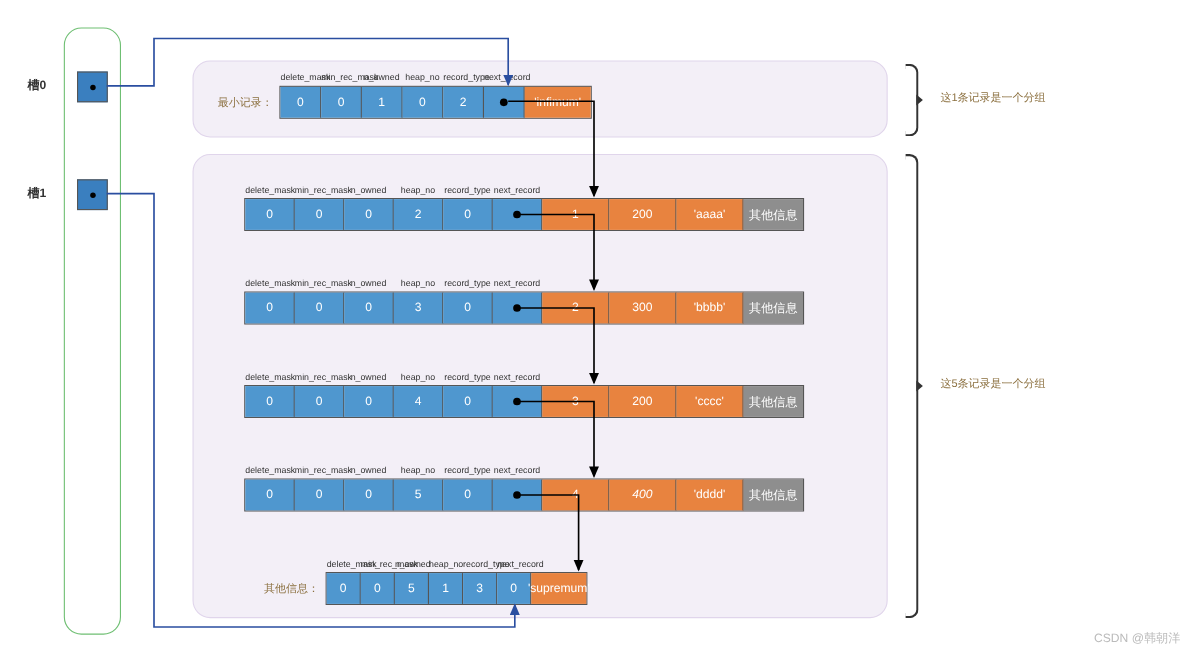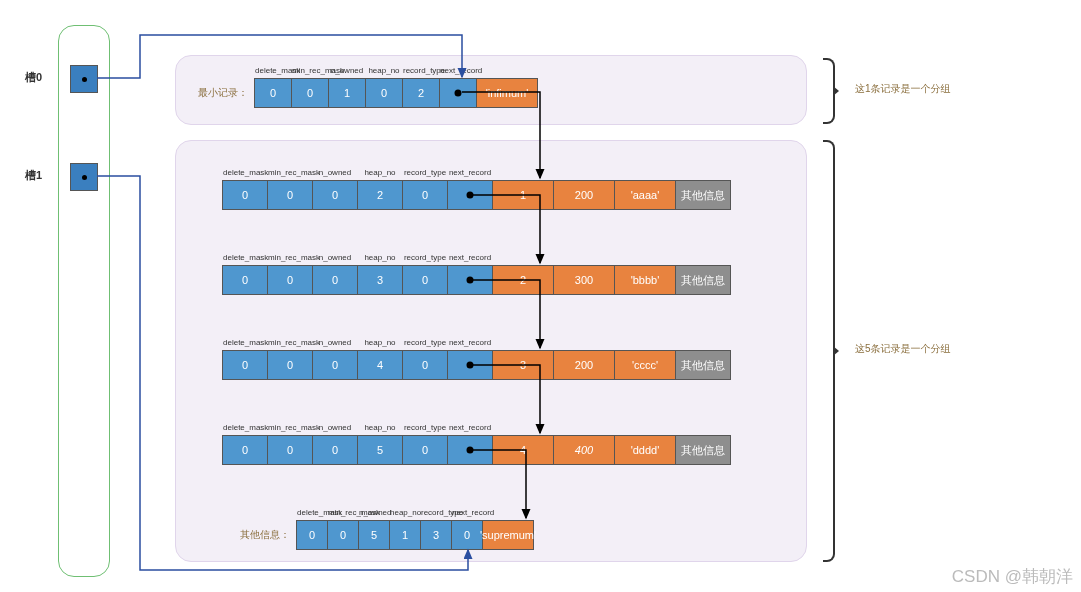--- a/index.html
+++ b/index.html
@@ -124,21 +124,21 @@
   .brace-label {
     position: absolute;
     font-size: 10px;
     color: #8b6f3e;
     white-space: nowrap;
   }
   .watermark {
     position: absolute;
     right: 8px;
     bottom: 4px;
-    font-size: 17px;
+    font-size: 11px;
     color: #bbb;
   }
   svg.lines {
     position: absolute;
     left: 0;
     top: 0;
     pointer-events: none;
   }
 </style>
 </head>

